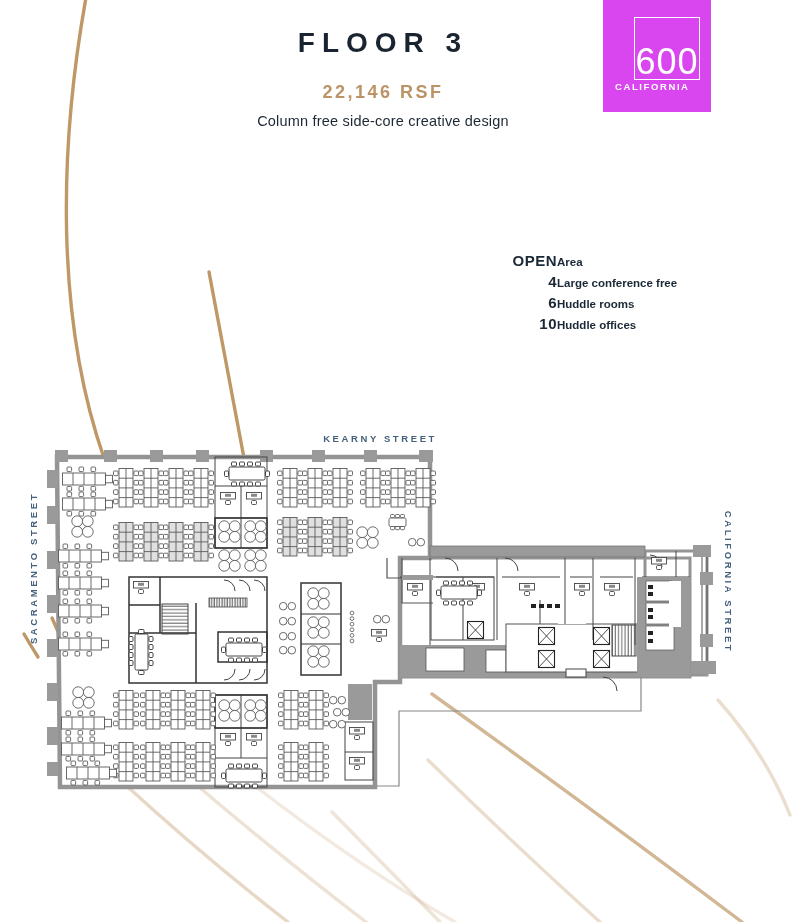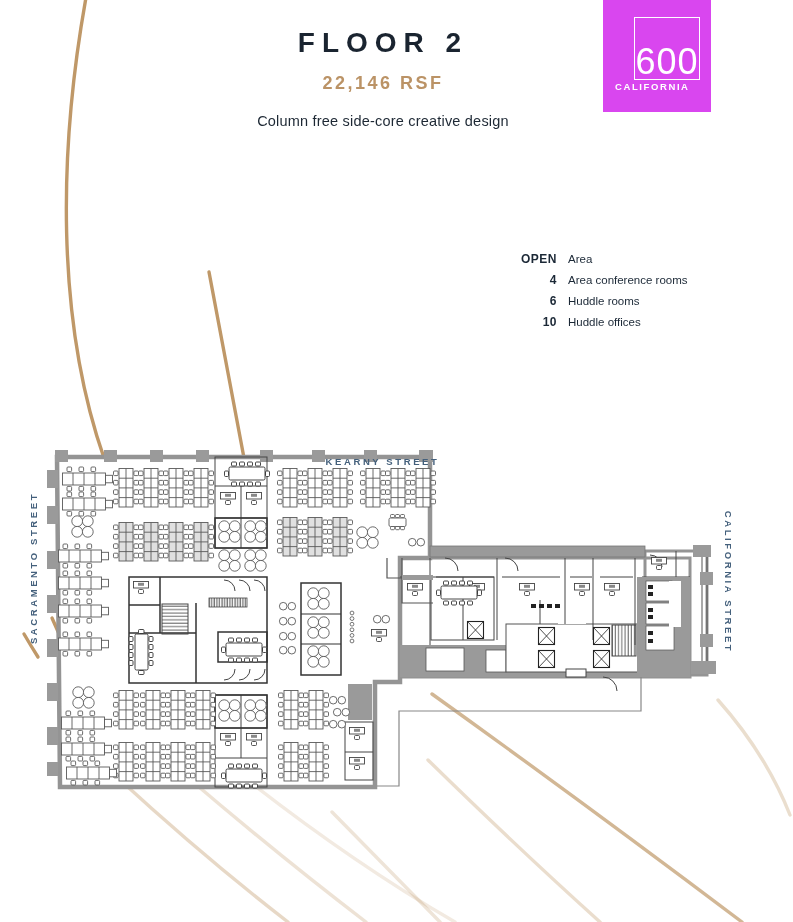--- a/index.html
+++ b/index.html
@@ -2,37 +2,37 @@
 <html><head>
 <meta charset="utf-8">
 <style>
   html,body{margin:0;padding:0;background:#ffffff;}
   body{width:793px;height:922px;position:relative;overflow:hidden;
        font-family:"Liberation Sans",sans-serif;-webkit-font-smoothing:antialiased;}
   .abs{position:absolute;}
   
   #title-block{left:208px;top:28px;width:350px;text-align:center;}
   #floor-title{font-size:28px;font-weight:700;letter-spacing:7px;color:#1a2430;line-height:1.1;}
-  #rsf{font-size:18px;font-weight:700;letter-spacing:2.5px;color:#bb9366;margin-top:14px;}
-  #tagline{font-size:14.5px;font-weight:400;color:#1d2834;margin-top:19px;letter-spacing:.2px;}
+  #rsf{font-size:18px;font-weight:700;letter-spacing:2.5px;color:#bb9366;margin-top:23px;}
+  #tagline{font-size:14.5px;font-weight:400;color:#1d2834;margin-top:10px;letter-spacing:.2px;}
   
   #logo{left:603px;top:0;width:108px;height:112px;background:#d946ef;}
   #logo-square{left:31px;top:17px;width:66px;height:63px;border:1.6px solid #ffffff;box-sizing:border-box;}
   #logo-number{left:18px;top:44px;width:92px;text-align:center;color:#ffffff;
                font-size:36px;font-weight:400;letter-spacing:1px;line-height:1;}
   #logo-name{left:12px;top:81px;width:104px;text-align:left;color:#ffffff;
              font-size:9.5px;font-weight:700;letter-spacing:1.6px;}
   
   #legend{left:452px;top:252px;width:300px;}
   .legend-row{display:flex;align-items:baseline;height:21px;color:#1b2836;}
-  .legend-val{width:105px;text-align:right;font-weight:700;font-size:12px;letter-spacing:.5px;flex:none;}
-  .legend-lab{margin-left:11px;font-size:11.5px;font-weight:400;}
+  .legend-val{width:105px;text-align:right;font-weight:700;font-size:15px;letter-spacing:.5px;flex:none;}
+  .legend-lab{font-size:11.5px;font-weight:700;}
   
   .street{color:#44607c;font-size:9.5px;font-weight:700;letter-spacing:2.6px;white-space:nowrap;}
-  #street-top{left:310px;top:433px;width:145px;text-align:center;margin-top:23px;}
+  #street-top{left:292px;top:433px;width:145px;text-align:right;}
   #street-left{left:33px;top:568px;transform:translate(-50%,-50%) rotate(-90deg);}
   #street-right{left:728px;top:582px;transform:translate(-50%,-50%) rotate(90deg);}
   
   #plan-wrap{left:0;top:0;width:793px;height:922px;}
 </style>
 </head>
 <body>
 
 <div class="abs" id="plan-wrap">
 <svg width="793" height="922" viewBox="0 0 793 922" xmlns="http://www.w3.org/2000/svg" xmlns:xlink="http://www.w3.org/1999/xlink">
@@ -345,39 +345,39 @@
         <use href="#sym-elev" xlink:href="#sym-elev" transform="translate(538,627)"></use>
         <use href="#sym-elev" xlink:href="#sym-elev" transform="translate(538,650)"></use>
         <use href="#sym-elev" xlink:href="#sym-elev" transform="translate(593,627)"></use>
         <use href="#sym-elev" xlink:href="#sym-elev" transform="translate(593,650)"></use>
         <use href="#sym-dotcol" xlink:href="#sym-dotcol" transform="translate(348,610)"></use>
       </g>
 </svg>
 </div>
 
 <div class="abs" id="title-block">
-  <div id="floor-title">FLOOR 2</div>
+  <div id="floor-title">FLOOR 3</div>
   <div id="rsf">22,146 RSF</div>
   <div id="tagline">Column free side-core creative design</div>
 </div>
 
 <div class="abs" id="logo">
   <div class="abs" id="logo-square"></div>
   <div class="abs" id="logo-number">600</div>
   <div class="abs" id="logo-name">CALIFORNIA</div>
 </div>
 
 <div class="abs" id="legend">
     <div class="legend-row">
       <span class="legend-val">OPEN</span>
       <span class="legend-lab">Area</span>
     </div>
     <div class="legend-row">
       <span class="legend-val">4</span>
-      <span class="legend-lab">Area conference rooms</span>
+      <span class="legend-lab">Large conference free</span>
     </div>
     <div class="legend-row">
       <span class="legend-val">6</span>
       <span class="legend-lab">Huddle rooms</span>
     </div>
     <div class="legend-row">
       <span class="legend-val">10</span>
       <span class="legend-lab">Huddle offices</span>
     </div>
   </div>

